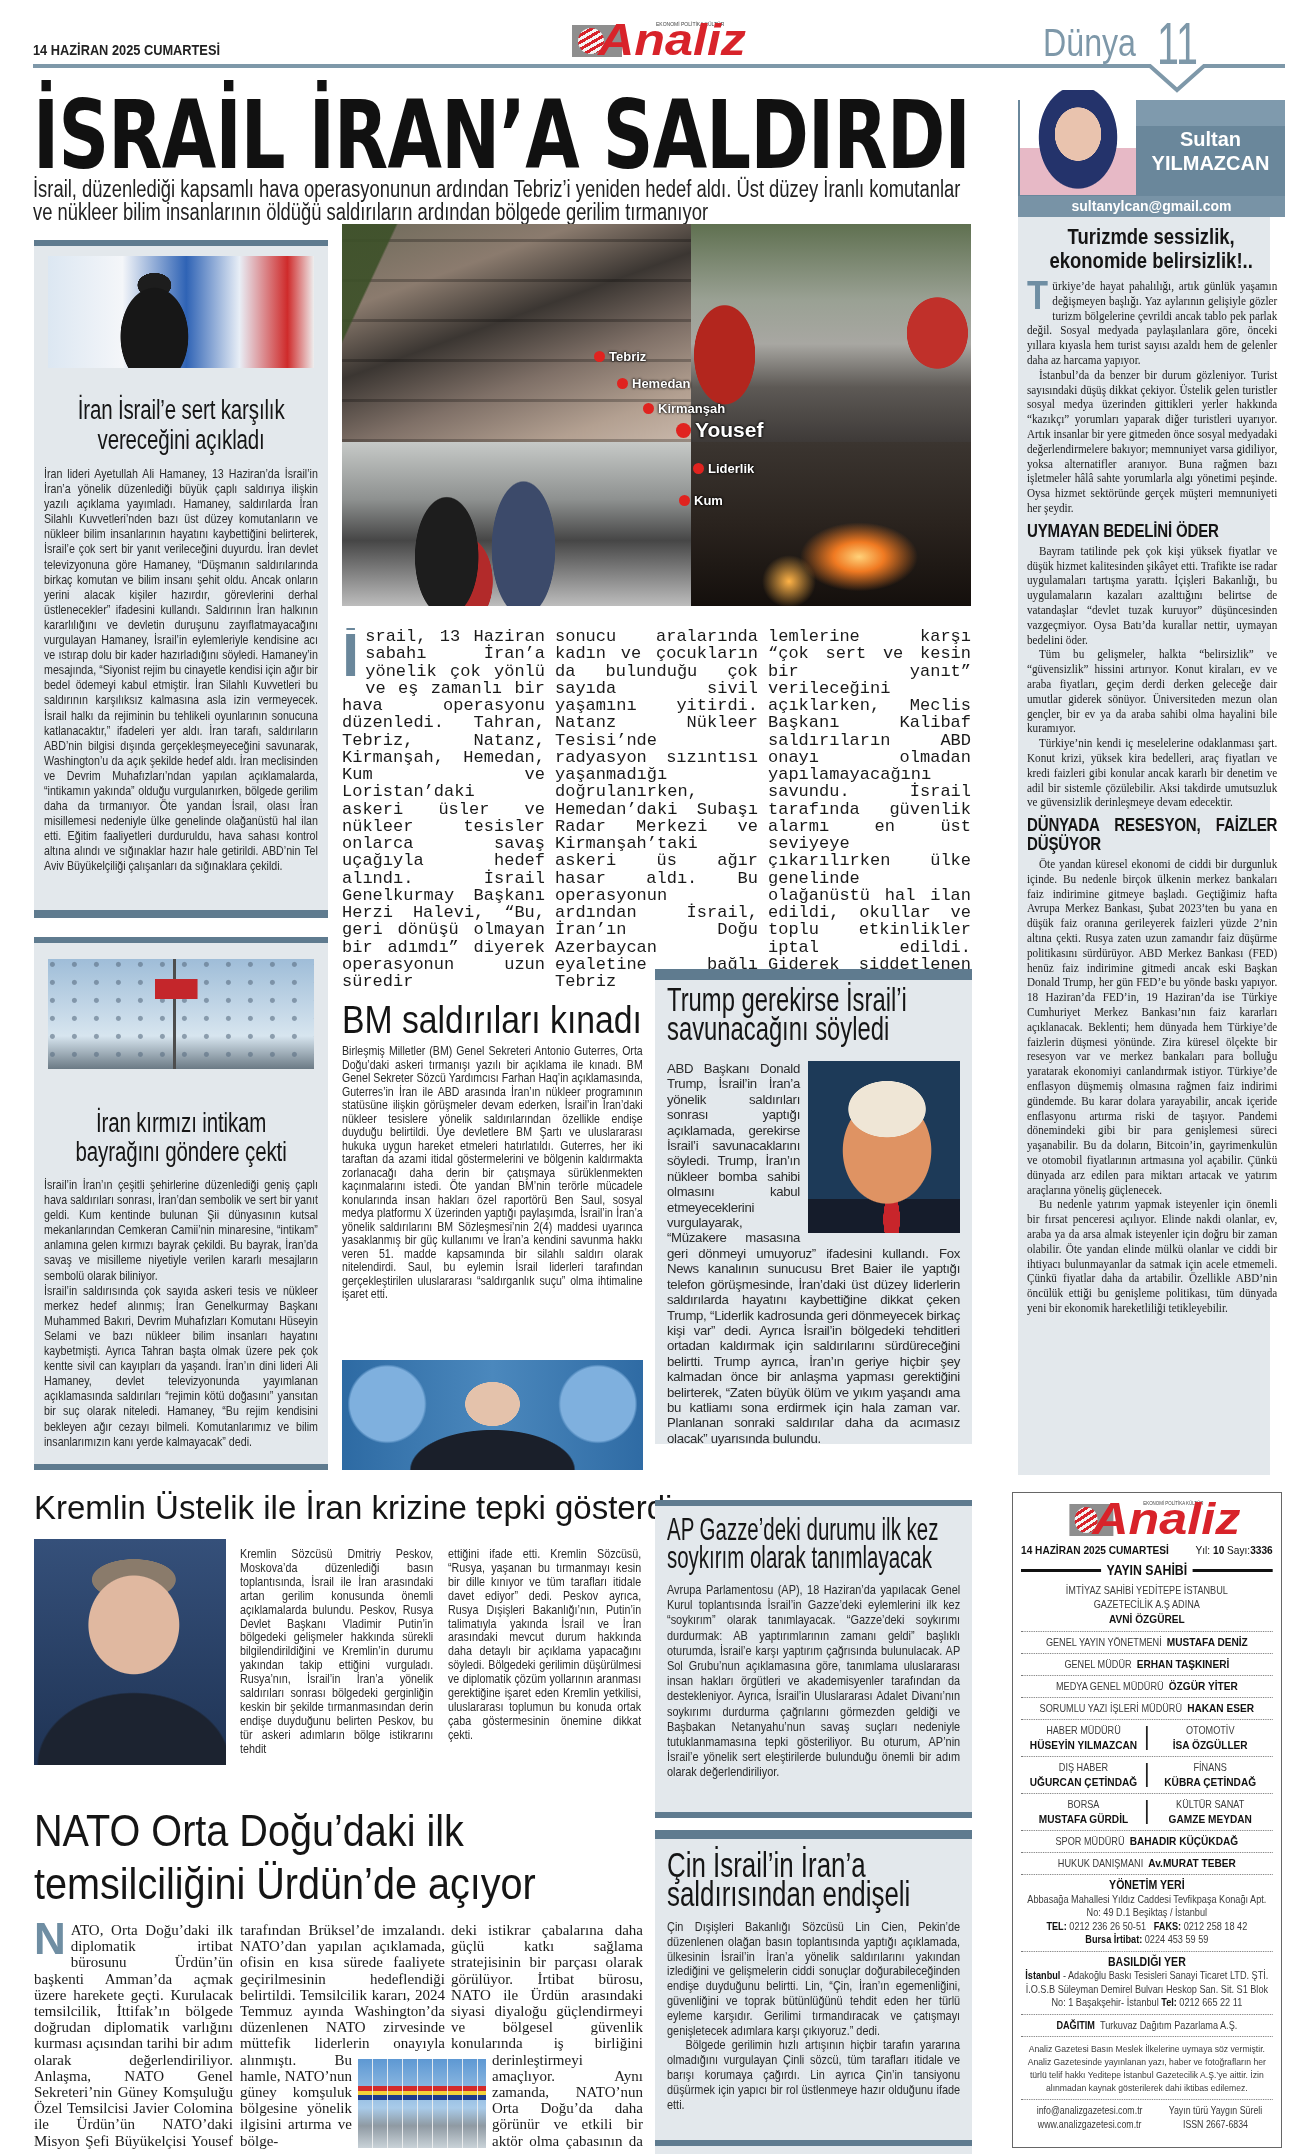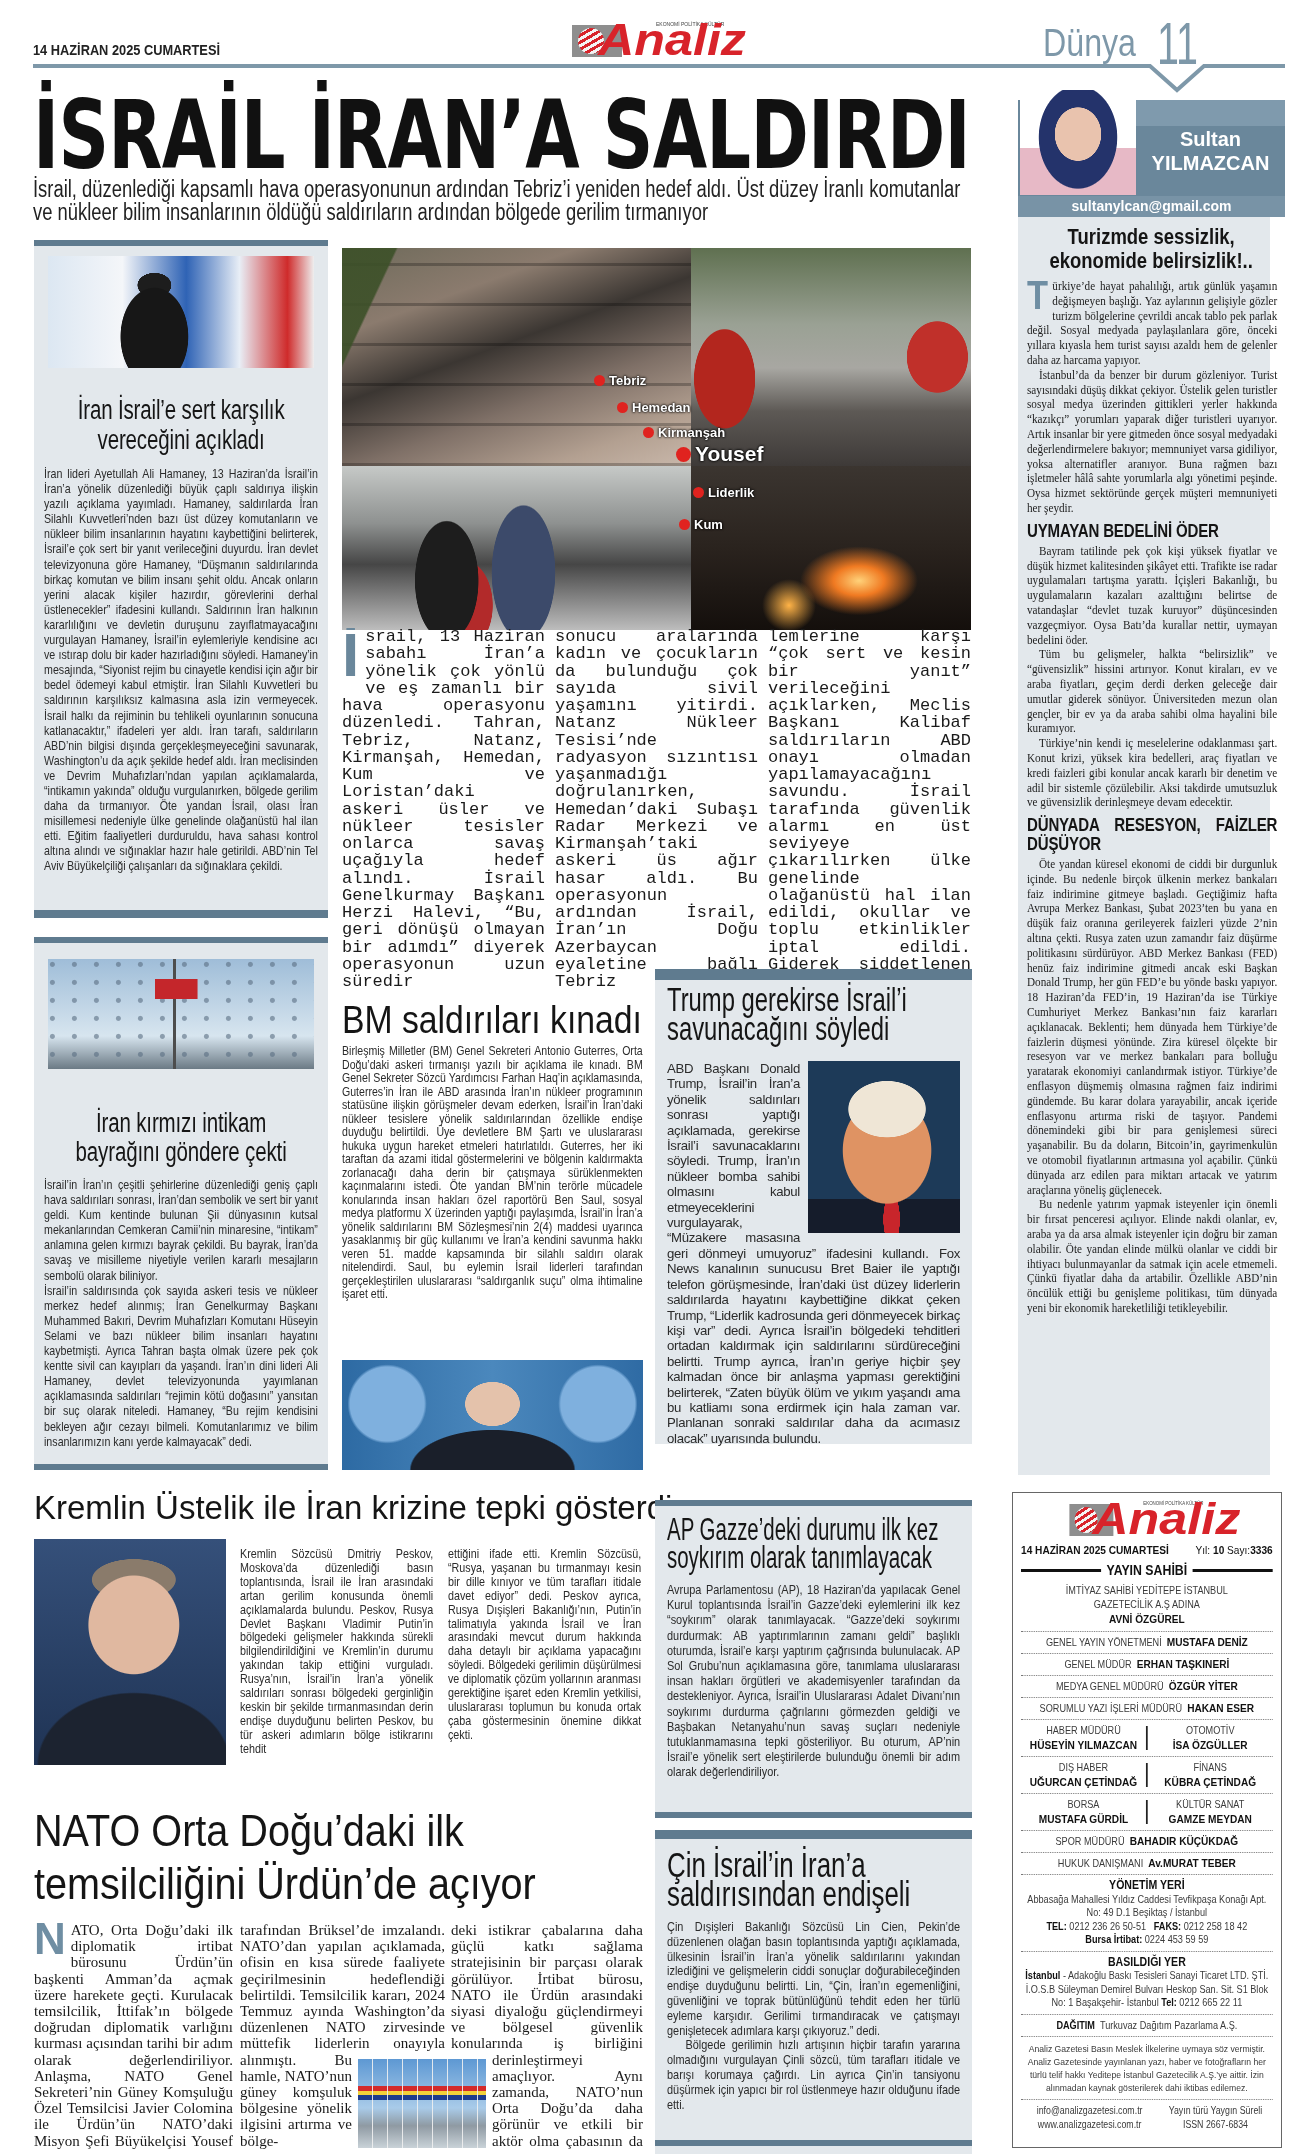--- a/index.html
+++ b/index.html
@@ -26,21 +26,21 @@
 
 .headline{left:33px;top:89px;font-family:"DejaVu Sans",sans-serif;font-weight:bold;font-size:94px;line-height:94px;color:#111;letter-spacing:-1px}
 .subtitle{left:33px;top:178px;width:1171px;transform:scaleX(0.8);font-size:23px;line-height:23px;color:#222}
 
 
 .lbox{left:34px;width:294px}
 .lbox-h{position:absolute;left:8px;width:366px;transform:scaleX(0.76);text-align:center;font-size:27px;line-height:30px;color:#151515;letter-spacing:-0.2px}
 .lbox-b{position:absolute;left:10px;width:334px;transform:scaleX(0.82);font-size:13px;line-height:15.1px;text-align:justify;color:#2b2b2b}
 
 
-.collage{left:342px;top:248px;width:608px;height:382px}
+.collage{left:342px;top:224px;width:608px;height:382px}
 .t1{left:0;top:0;width:349px;height:218px;background:
  linear-gradient(115deg,rgba(60,80,40,.9) 0 12%,transparent 12.5%),
  repeating-linear-gradient(0deg,rgba(0,0,0,.25) 0 3px,transparent 3px 40px),
  linear-gradient(160deg,#6e6a5a 0%,#8b7b6e 25%,#3b3632 45%,#7f7067 65%,#b3a091 85%,#c9b8ab 100%)}
 .t2{left:349px;top:0;width:280px;height:218px;background:
  radial-gradient(ellipse 12% 25% at 12% 60%,#b3261e 0 90%,transparent 92%),
  radial-gradient(ellipse 12% 18% at 88% 50%,#c0302a 0 90%,transparent 92%),
  linear-gradient(180deg,#5f7050 0%,#9aa194 35%,#a8a7a2 55%,#5d5955 75%,#3e3a38 100%)}
 .t3{left:0;top:218px;width:349px;height:164px;background:
  radial-gradient(ellipse 10% 40% at 30% 70%,#1d1d1d 0 90%,transparent 92%),

